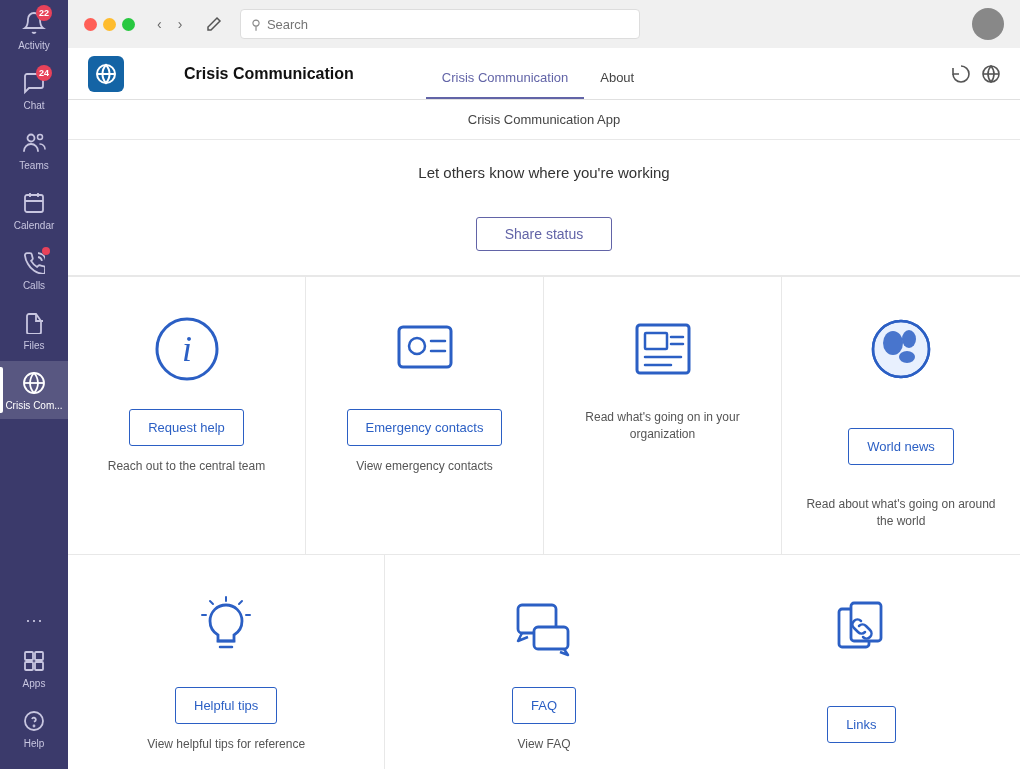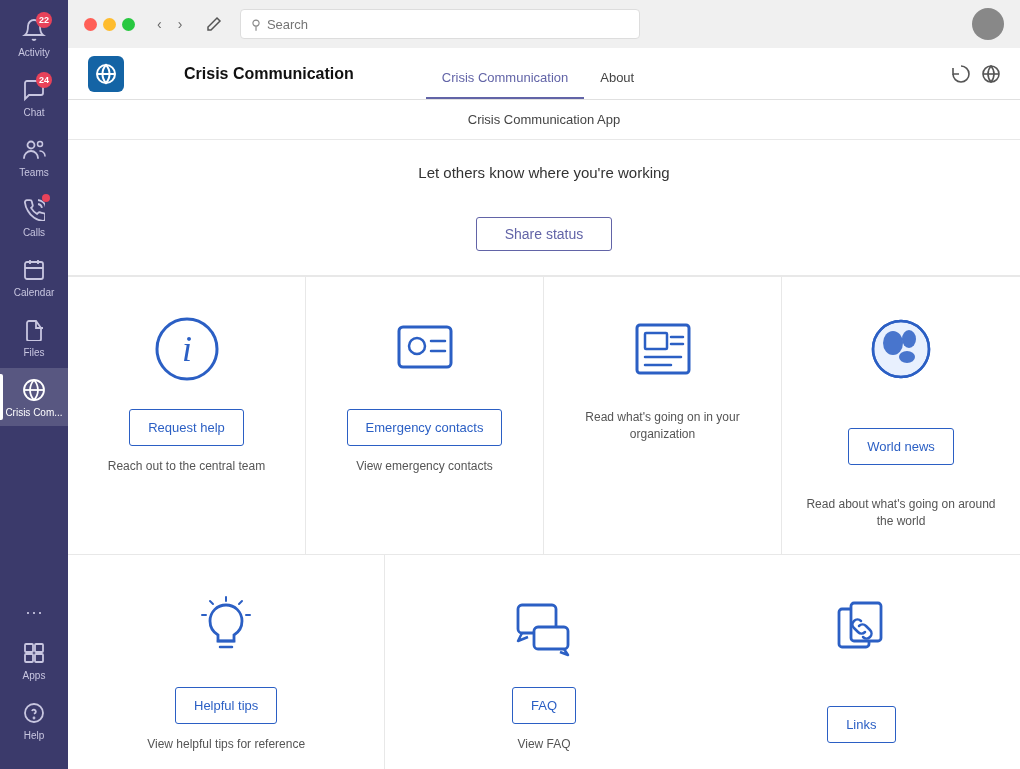--- a/index.html
+++ b/index.html
@@ -5,21 +5,21 @@
     * { box-sizing: border-box; margin: 0; padding: 0; }
     body { font-family: 'Segoe UI', Arial, sans-serif; background: #f5f5f5; width: 1020px; height: 769px; overflow: hidden; display: flex; }
 
     
     .sidebar {
       width: 68px;
       background: #3b3a6b;
       display: flex;
       flex-direction: column;
       align-items: center;
-      padding-top: 8px;
+      padding-top: 1px;
       height: 769px;
       flex-shrink: 0;
     }
     .sidebar-item {
       display: flex;
       flex-direction: column;
       align-items: center;
       color: #c8c6e0;
       font-size: 10px;
       padding: 8px 4px;
@@ -250,35 +250,35 @@
         <circle cx="10" cy="6" r="3.5" stroke="#c8c6e0" stroke-width="1.8"></circle>
         <circle cx="19" cy="5" r="2.5" stroke="#c8c6e0" stroke-width="1.5"></circle>
         <path d="M3 19c0-3.87 3.13-7 7-7s7 3.13 7 7" stroke="#c8c6e0" stroke-width="1.8" stroke-linecap="round"></path>
         <path d="M19 12c2.76 0 5 2.24 5 5" stroke="#c8c6e0" stroke-width="1.5" stroke-linecap="round"></path>
       </svg>
     </div>
     <span class="sidebar-label">Teams</span>
   </div>
   <div class="sidebar-item">
     <div class="sidebar-icon">
+      <svg width="22" height="22" viewBox="0 0 22 22" fill="none" stroke="#c8c6e0" stroke-width="1.8">
+        <rect x="2" y="3" width="18" height="17" rx="2"></rect>
+        <path d="M7 1v4M15 1v4M2 9h18"></path>
+      </svg>
+    </div>
+    <span class="sidebar-label">Calendar</span>
+  </div>
+  <div class="sidebar-item">
+    <div class="sidebar-icon">
       <span style="position:absolute;top:-2px;right:-2px;width:8px;height:8px;background:#e8425a;border-radius:50%;"></span>
       <svg width="22" height="22" viewBox="0 0 22 22" fill="none" stroke="#c8c6e0" stroke-width="1.8">
         <path d="M15.05 5A5 5 0 0 1 19 8.95M15.05 1A9 9 0 0 1 23 8.94M22 16.92v3a2 2 0 0 1-2.18 2 19.79 19.79 0 0 1-8.63-3.07A19.5 19.5 0 0 1 5 12.04 19.79 19.79 0 0 1 1.92 3.4 2 2 0 0 1 3.92 1.22h3a2 2 0 0 1 2 1.72c.127.96.361 1.903.7 2.81a2 2 0 0 1-.45 2.11L8.09 8.91a16 16 0 0 0 6 6l1.06-1.06a2 2 0 0 1 2.11-.45c.907.339 1.85.573 2.81.7A2 2 0 0 1 22 16.92z"></path>
       </svg>
     </div>
     <span class="sidebar-label">Calls</span>
-  </div>
-  <div class="sidebar-item">
-    <div class="sidebar-icon">
-      <svg width="22" height="22" viewBox="0 0 22 22" fill="none" stroke="#c8c6e0" stroke-width="1.8">
-        <rect x="2" y="3" width="18" height="17" rx="2"></rect>
-        <path d="M7 1v4M15 1v4M2 9h18"></path>
-      </svg>
-    </div>
-    <span class="sidebar-label">Calendar</span>
   </div>
   <div class="sidebar-item">
     <div class="sidebar-icon">
       <svg width="22" height="22" viewBox="0 0 22 22" fill="none" stroke="#c8c6e0" stroke-width="1.8">
         <path d="M13 2H6a2 2 0 0 0-2 2v16a2 2 0 0 0 2 2h10a2 2 0 0 0 2-2V9z"></path>
         <polyline points="13 2 13 9 20 9"></polyline>
       </svg>
     </div>
     <span class="sidebar-label">Files</span>
   </div>
@@ -298,21 +298,21 @@
     <div class="sidebar-icon">
       <svg width="22" height="22" viewBox="0 0 22 22" fill="none" stroke="#c8c6e0" stroke-width="1.8">
         <rect x="2" y="2" width="8" height="8" rx="1"></rect>
         <rect x="12" y="2" width="8" height="8" rx="1"></rect>
         <rect x="2" y="12" width="8" height="8" rx="1"></rect>
         <rect x="12" y="12" width="8" height="8" rx="1"></rect>
       </svg>
     </div>
     <span class="sidebar-label">Apps</span>
   </div>
-  <div class="sidebar-item" style="margin-bottom:20px;">
+  <div class="sidebar-item" style="margin-bottom:12px;">
     <div class="sidebar-icon">
       <svg width="22" height="22" viewBox="0 0 22 22" fill="none" stroke="#c8c6e0" stroke-width="1.8">
         <circle cx="11" cy="11" r="9"></circle>
         <path d="M9 9a2 2 0 0 1 3.865.667c0 1.333-2 2-2 2"></path>
         <circle cx="11" cy="16" r="0.5" fill="#c8c6e0"></circle>
       </svg>
     </div>
     <span class="sidebar-label">Help</span>
   </div>
 </div>

